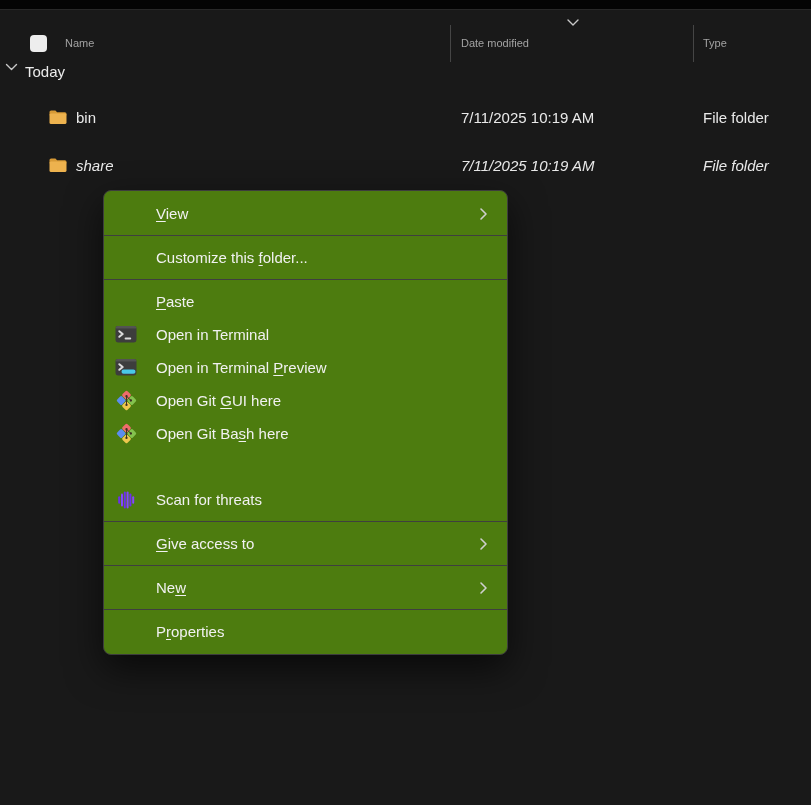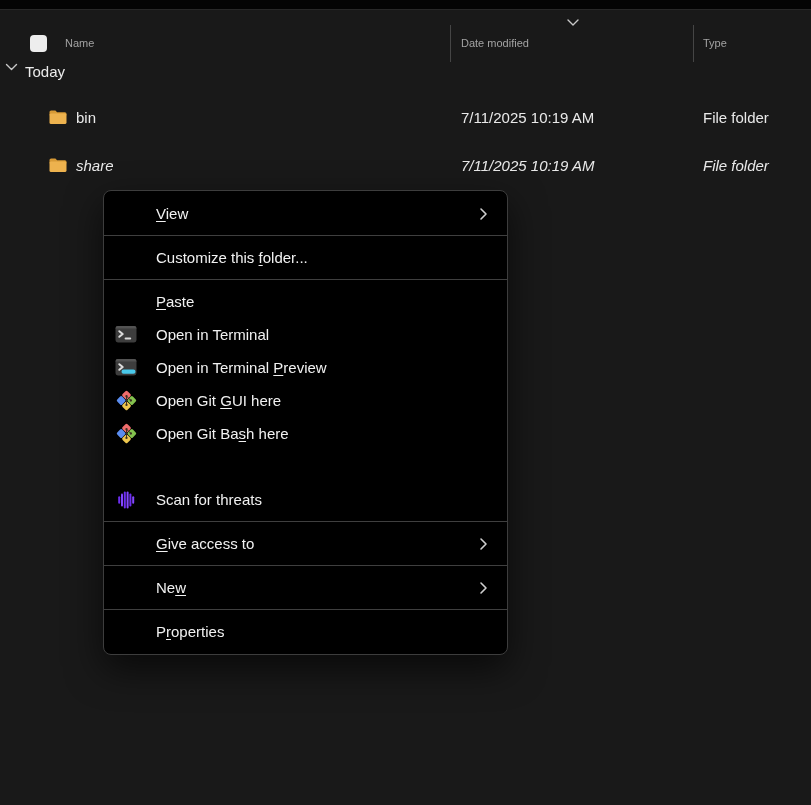--- a/index.html
+++ b/index.html
@@ -29,21 +29,21 @@
   
   .file-row{position:absolute;left:0;right:0;height:32px;color:#e9e9e9;font-size:15px;}
   .file-row .row-icon{position:absolute;left:48px;top:50%;transform:translateY(-50%);line-height:0;}
   .file-row .cell{position:absolute;top:50%;transform:translateY(-50%);white-space:nowrap;}
   .file-row .c-name{left:76px;}
   .file-row .c-date{left:461px;}
   .file-row .c-type{left:703px;}
   
   .context-menu{
     position:absolute;left:103px;top:190px;width:405px;
-    background:#000000;border:1px solid #3d3d3d;border-radius:8px;
+    background:#4d7c0f;border:1px solid #3d3d3d;border-radius:8px;
     padding:6px 0;box-shadow:0 14px 36px rgba(0,0,0,.62);z-index:5;
   }
   .menu-item{height:33px;display:flex;align-items:center;color:#f1f1f1;font-size:15px;}
   .mi-icon{width:22px;height:22px;margin-left:11px;display:flex;align-items:center;justify-content:center;line-height:0;flex:none;}
   .mi-label{margin-left:19px;white-space:nowrap;}
   .mi-label u{text-decoration:underline;text-underline-offset:2px;}
   .mi-spacer{flex:1;}
   .mi-chevron{margin-right:19px;display:flex;line-height:0;flex:none;}
   .menu-sep{height:1px;background:#3f3f3f;margin:5px 0;}
 </style>

